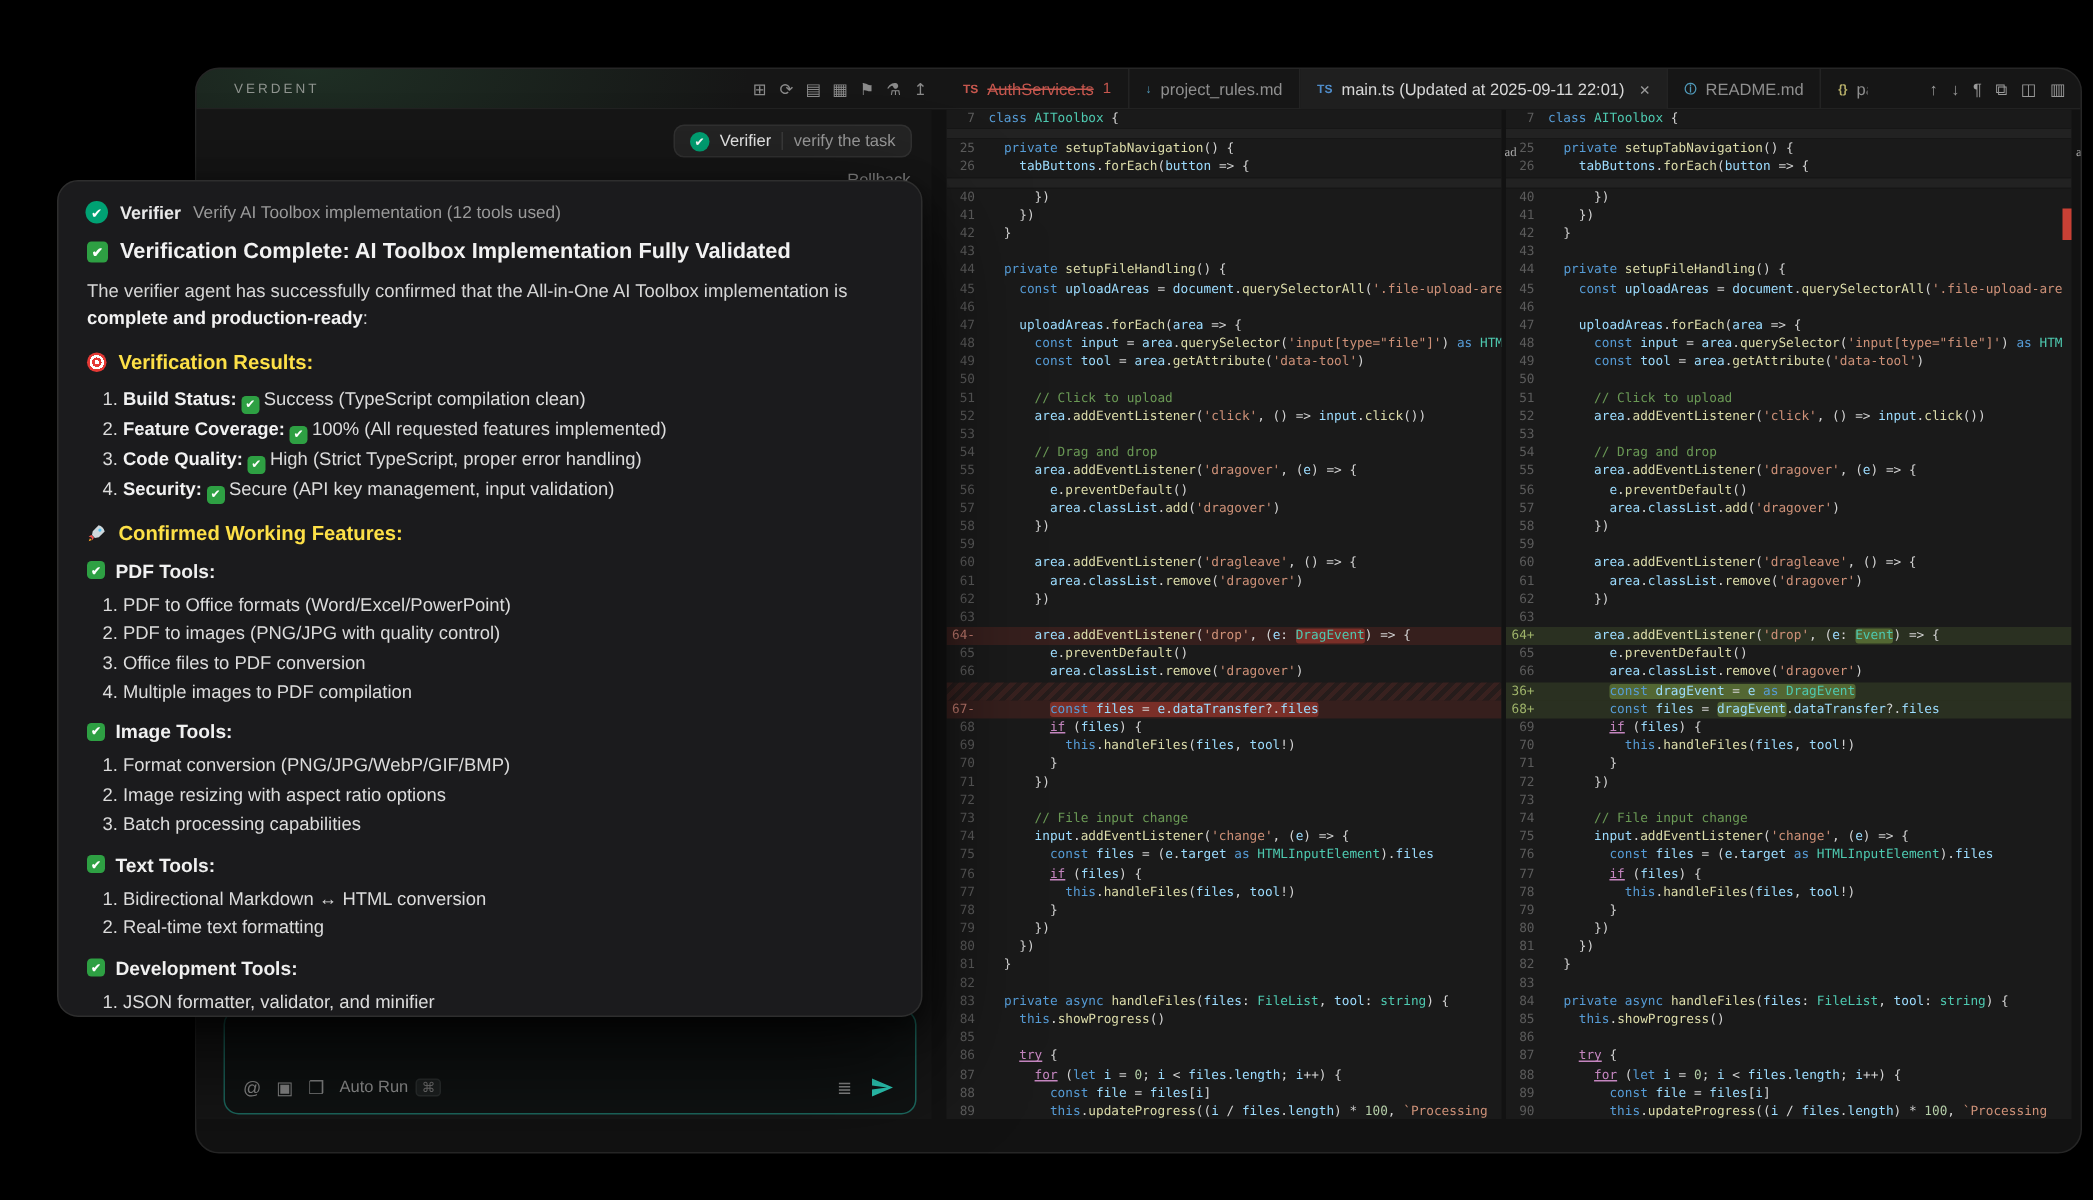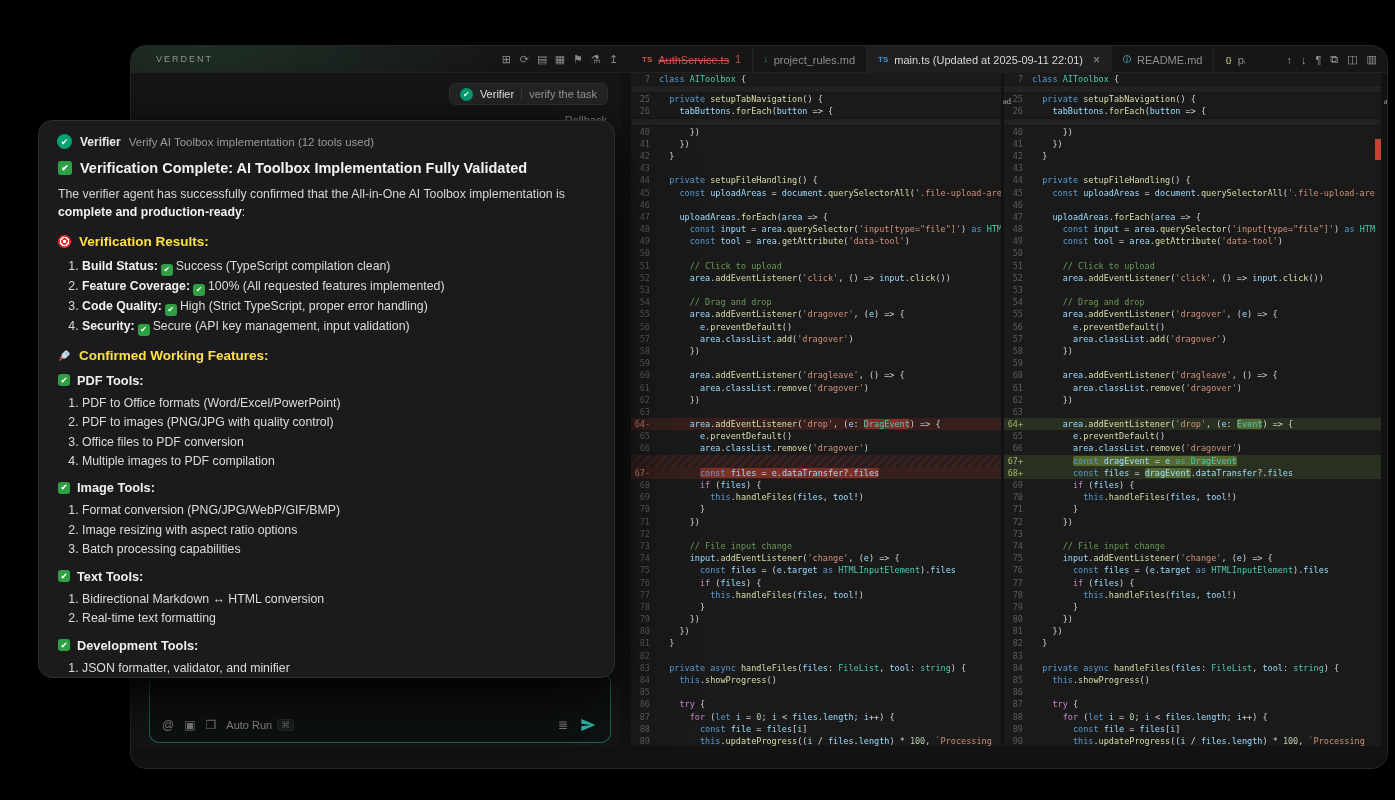--- a/index.html
+++ b/index.html
@@ -64,21 +64,21 @@
   .sep{height:8px;background:#222;border-top:1px solid #161616;border-bottom:1px solid #161616;cursor:pointer;}
   .row.sp{background:rgba(150,45,40,.10);
     background-image:repeating-linear-gradient(135deg, rgba(190,70,60,.12) 0 3px, transparent 3px 6px);}
   .row.del{background:rgba(205,62,52,.16);}
   .row.del .g{color:#c07a6e;}
   .row.add{background:rgba(135,175,76,.15);}
   .row.add .g{color:#9fb46a;}
   .row.del .em,.row.del .emf{background:rgba(225,72,58,.40);border-radius:2px;}
   .row.add .em,.row.add .emf{background:rgba(150,195,82,.38);border-radius:2px;}
   i{font-style:normal;}
-  .k{color:#569cd6;} .kc{color:#c586c0;} .s{color:#ce9178;} .c{color:#6a9955;}
+  .k{color:#569cd6;} .kc{color:#c586c0;text-decoration:underline;} .s{color:#ce9178;} .c{color:#6a9955;}
   .f{color:#dcdcaa;} .v{color:#9cdcfe;} .t{color:#4ec9b0;} .n{color:#b5cea8;}
   .clip{position:absolute;top:23px;font-family:Liberation Serif, serif;font-size:8.5px;color:#aaa;margin-left:23px;}
   .clipL{left:849px;} .clipR{left:1230px;}
   .ruler-marker{position:absolute;left:1244px;top:66px;width:6px;height:21px;background:#dd4538;opacity:.9;}
 
   
   .card{position:absolute;left:38px;top:120px;width:577px;height:558px;background:#1b1b1d;
     border:1px solid #2e2e2e;border-radius:14px;padding:13px 18px 14px;overflow:hidden;z-index:30;
     box-shadow:0 26px 70px rgba(0,0,0,.8), 0 6px 18px rgba(0,0,0,.55);}
   .rp-header{display:flex;align-items:center;gap:8px;margin-bottom:4px;cursor:pointer;}
@@ -276,21 +276,21 @@
           <div class="row"><span class="g">57</span><span class="code">        <i class="v">area</i>.<i class="v">classList</i>.<i class="f">add</i>(<i class="s">'dragover'</i>)</span></div>
           <div class="row"><span class="g">58</span><span class="code">      })</span></div>
           <div class="row"><span class="g">59</span><span class="code"></span></div>
           <div class="row"><span class="g">60</span><span class="code">      <i class="v">area</i>.<i class="f">addEventListener</i>(<i class="s">'dragleave'</i>, () =&gt; {</span></div>
           <div class="row"><span class="g">61</span><span class="code">        <i class="v">area</i>.<i class="v">classList</i>.<i class="f">remove</i>(<i class="s">'dragover'</i>)</span></div>
           <div class="row"><span class="g">62</span><span class="code">      })</span></div>
           <div class="row"><span class="g">63</span><span class="code"></span></div>
           <div class="row add"><span class="g">64+</span><span class="code">      <i class="v">area</i>.<i class="f">addEventListener</i>(<i class="s">'drop'</i>, (<i class="v">e</i>: <i class="t em">Event</i>) =&gt; {</span></div>
           <div class="row"><span class="g">65</span><span class="code">        <i class="v">e</i>.<i class="f">preventDefault</i>()</span></div>
           <div class="row"><span class="g">66</span><span class="code">        <i class="v">area</i>.<i class="v">classList</i>.<i class="f">remove</i>(<i class="s">'dragover'</i>)</span></div>
-          <div class="row add"><span class="g">67+</span><span class="code">        <span class="emf"><i class="k">const</i> <i class="v">dragEvent</i> = <i class="v">e</i> <i class="k">as</i> <i class="t">DragEvent</i></span></span></div>
+          <div class="row add"><span class="g">36+</span><span class="code">        <span class="emf"><i class="k">const</i> <i class="v">dragEvent</i> = <i class="v">e</i> <i class="k">as</i> <i class="t">DragEvent</i></span></span></div>
           <div class="row add"><span class="g">68+</span><span class="code">        <i class="k">const</i> <i class="v">files</i> = <i class="v em">dragEvent</i>.<i class="v">dataTransfer</i>?.<i class="v">files</i></span></div>
           <div class="row"><span class="g">69</span><span class="code">        <i class="kc">if</i> (<i class="v">files</i>) {</span></div>
           <div class="row"><span class="g">70</span><span class="code">          <i class="k">this</i>.<i class="f">handleFiles</i>(<i class="v">files</i>, <i class="v">tool</i>!)</span></div>
           <div class="row"><span class="g">71</span><span class="code">        }</span></div>
           <div class="row"><span class="g">72</span><span class="code">      })</span></div>
           <div class="row"><span class="g">73</span><span class="code"></span></div>
           <div class="row"><span class="g">74</span><span class="code">      <i class="c">// File input change</i></span></div>
           <div class="row"><span class="g">75</span><span class="code">      <i class="v">input</i>.<i class="f">addEventListener</i>(<i class="s">'change'</i>, (<i class="v">e</i>) =&gt; {</span></div>
           <div class="row"><span class="g">76</span><span class="code">        <i class="k">const</i> <i class="v">files</i> = (<i class="v">e</i>.<i class="v">target</i> <i class="k">as</i> <i class="t">HTMLInputElement</i>).<i class="v">files</i></span></div>
           <div class="row"><span class="g">77</span><span class="code">        <i class="kc">if</i> (<i class="v">files</i>) {</span></div>

